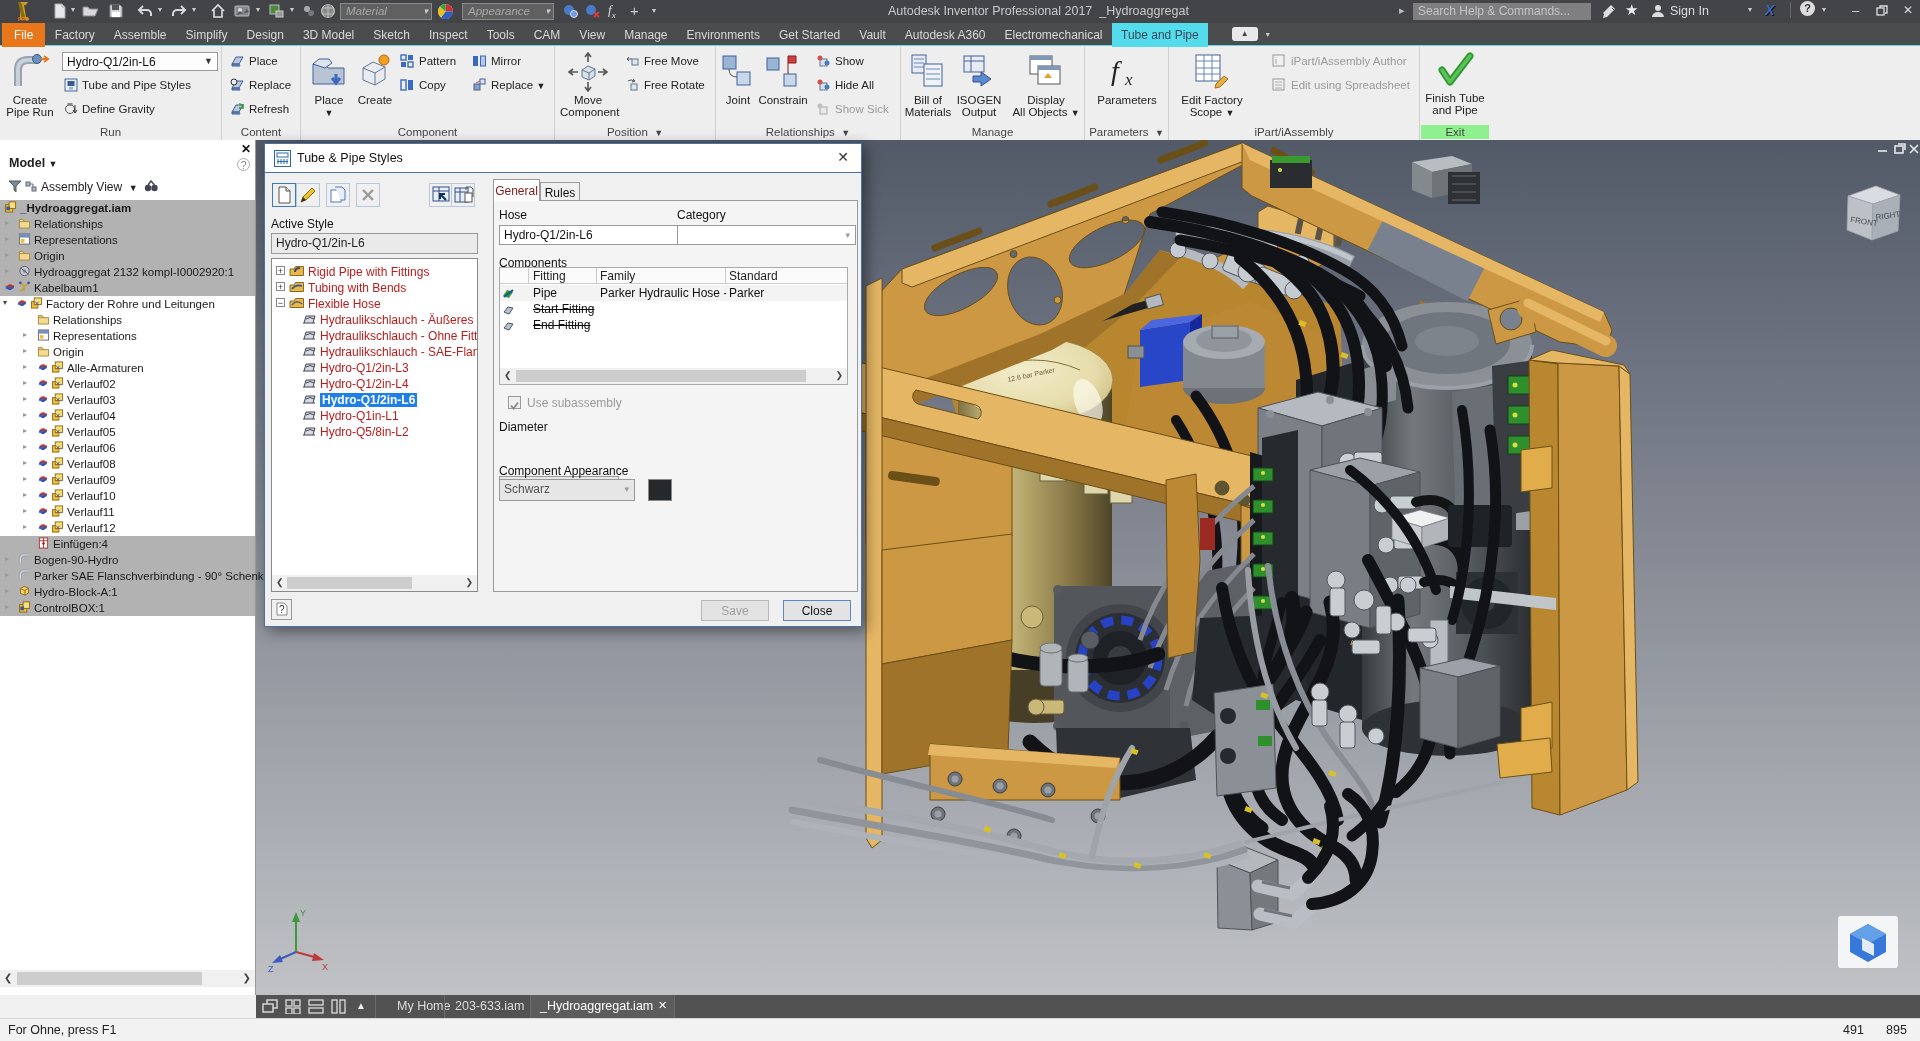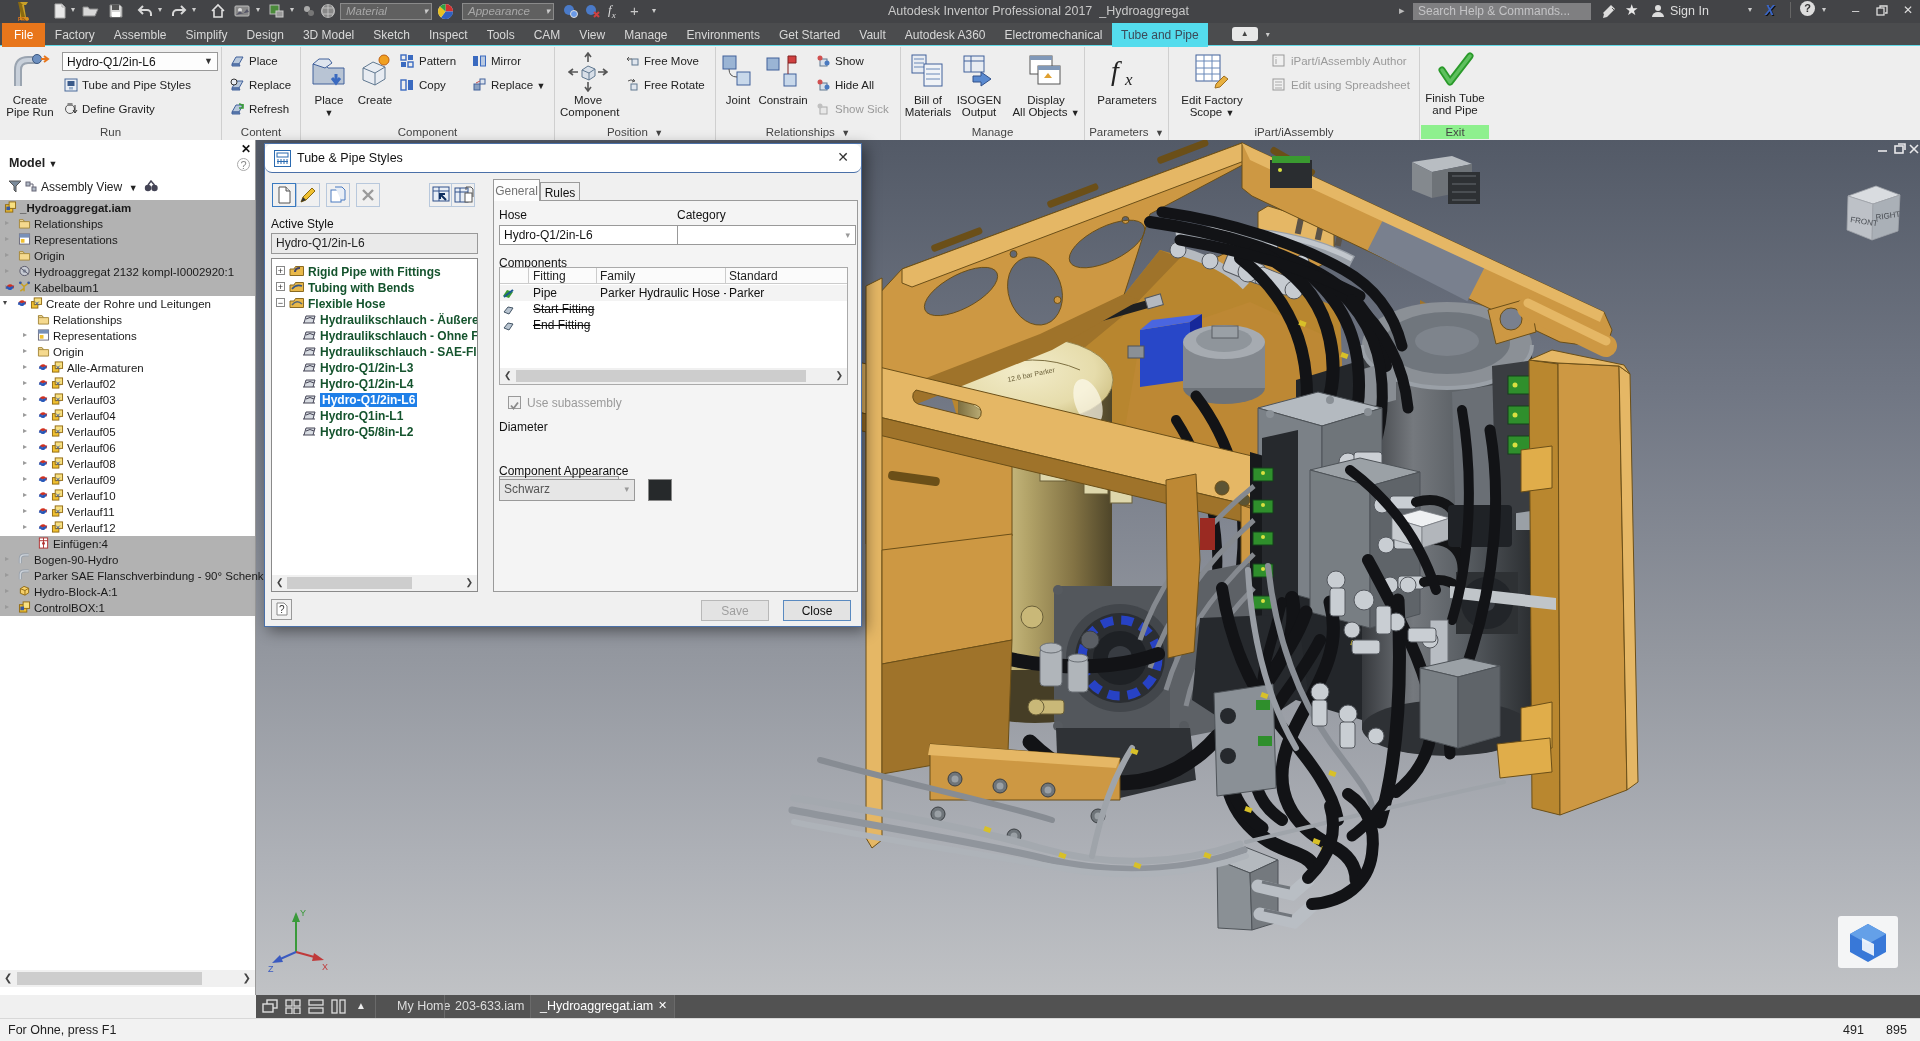--- a/index.html
+++ b/index.html
@@ -31,31 +31,31 @@
 #leftpanel { position:absolute; left:0; top:140px; width:256px; height:855px; background:#fff; border-right:1px solid #9a9a9a; }
 .treerow { position:absolute; left:0; width:255px; height:16px; font-size:11.5px; color:#1a1a1a; white-space:nowrap; }
 .treerow.hl { background:#b2b2b2; }
 .tico { display:inline-block; width:13px; height:12px; vertical-align:-2px; margin-right:3px; }
 
 
 #viewport { position:absolute; left:256px; top:140px; width:1664px; height:855px; overflow:hidden; }
 
 
 #dialog { position:absolute; left:264px; top:143px; width:598px; height:484px; background:#f0f0f0; border:1px solid #4a70a8; box-shadow:4px 4px 14px rgba(0,0,0,0.45); }
-#dlg-title { position:absolute; left:0; top:0; width:100%; height:29px; background:#fff; border-bottom:1px solid #4a70a8;border-radius:7px;}
+#dlg-title { position:absolute; left:0; top:0; width:100%; height:29px; background:#fff; border-bottom:1px solid #4a70a8;}
 #dlg-title .txt { position:absolute; left:32px; top:7px; font-size:12.5px; color:#111; }
 .dbtn { position:absolute; width:24px; height:24px; border:1px solid #b8c8dc; background:#f0f0f0; }
 .field { position:absolute; border:1px solid #999; background:#fff; font-size:12px; color:#111; padding:2px 4px; }
 .dfield { background:#e6e6e6; color:#555; }
 .dlabel { position:absolute; font-size:12px; color:#111; }
 
 .ttr { position:absolute; left:0; width:200px; height:16px; }
 .pm { position:absolute; top:2px; width:9px; height:9px; border:1px solid #888; background:#fff; font-size:9px; line-height:8px; text-align:center; color:#333; }
 .pico { position:absolute; top:1px; width:16px; height:13px; }
-.ttx { position:absolute; top:1px; font-size:12px; color:#14532d; white-space:nowrap;font-weight:bold; }
+.ttx { position:absolute; top:1px; font-size:12px; color:#b91c1c; white-space:nowrap; }
 .ttx.sel { background:#1e7fe8; color:#fff; font-weight:bold; padding:0 2px; }
 .th { position:absolute; top:1px; font-size:12px; color:#222; }
 .trow { position:absolute; left:0; width:100%; height:16px; font-size:12px; color:#111; }
 .trow span { top:1px; white-space:nowrap; }
 .fico { position:absolute; left:2px; top:2px; width:14px; height:12px; }
 
 
 #tabbar { position:absolute; left:256px; top:995px; width:1664px; height:23px; background:#525252; color:#ddd; font-size:12.5px; }
 #statusbar { position:absolute; left:0; top:1018px; width:1920px; height:23px; background:#f2f2f2; color:#222; font-size:12.5px; border-top:1px solid #d8d8d8;}
 </style>
@@ -854,21 +854,21 @@
           <span style="position:absolute;left:3px;top:2px;font-size:8px;color:#444;">▾</span>
           <span style="position:absolute;left:16px;top:1px;"><svg class="tico" style="width:12px" viewBox="0 0 13 13">
               <path d="M2.5 7.5 a4 4 0 0 1 7 -2.5 l1.5 -0 -0.5 3 -3 -0.8 1 -1" fill="#d03020"></path>
               <path d="M10.5 5.5 a4 4 0 0 1 -7 2.8 l-1.5 0 0.8 -3 2.8 0.8 -1 1" fill="#2858b8"></path>
             </svg></span>
           <span style="position:absolute;left:30px;top:1px;"><svg class="tico" viewBox="0 0 13 13">
               <rect x="1" y="5" width="7" height="7" fill="#f0c030" stroke="#906810"></rect>
               <rect x="4" y="1" width="8" height="7" fill="#f8e080" stroke="#906810"></rect>
               <path d="M5 9 l4 -4 m-4 0 l4 4" stroke="#3858a0"></path>
             </svg></span>
-          <span style="position:absolute;left:46px;top:2px;">Create der Rohre und Leitungen</span>
+          <span style="position:absolute;left:46px;top:2px;">Factory der Rohre und Leitungen</span>
         </div>
       <div class="treerow" style="top:172px;">
           <span style="position:absolute;left:37px;top:1px;"><svg class="tico" viewBox="0 0 13 13">
               <path d="M1 3 h4 l1.5 2 H12 v7 H1 z" fill="#f5d98e" stroke="#a5883a"></path>
               <path d="M1 3 h4 l1.5 2 H1.2 z" fill="#fdeab2" stroke="#a5883a"></path>
             </svg></span>
           <span style="position:absolute;left:53px;top:2px;">Relationships</span>
         </div>
       <div class="treerow" style="top:188px;">
           <span style="position:absolute;left:23px;top:2px;font-size:8px;color:#999;">▸</span>
@@ -1199,21 +1199,21 @@
           </svg>
           <span class="ttx" style="left:48px;">Hydro-Q5/8in-L2</span>
         </div>
       <div style="position:absolute;left:0;bottom:0;width:205px;height:16px;background:#f0f0f0;">
         <span style="position:absolute;left:4px;top:2px;font-size:9px;color:#444;">❮</span>
         <span style="position:absolute;right:4px;top:2px;font-size:9px;color:#444;">❯</span>
         <div style="position:absolute;left:15px;top:2px;width:125px;height:12px;background:#cdcdcd;"></div>
       </div>
     </div>
 
-    <div style="position:absolute;left:228px;top:35px;width:47px;height:22px;background:#fdfdfd;border:1px solid #9a9a9a;border-bottom:none;z-index:2;font-size:12px;color:#737373;text-align:center;padding-top:4px;">General</div>
+    <div style="position:absolute;left:228px;top:35px;width:47px;height:22px;background:#fdfdfd;border:1px solid #9a9a9a;border-bottom:none;z-index:2;font-size:12px;color:#7f1d1d;text-align:center;padding-top:4px;">General</div>
     <div style="position:absolute;left:275px;top:38px;width:40px;height:19px;background:#f0f0f0;border:1px solid #9a9a9a;border-bottom:none;font-size:12px;color:#111;text-align:center;padding-top:3px;">Rules</div>
     <div style="position:absolute;left:228px;top:56px;width:365px;height:392px;background:#f4f4f4;border:1px solid #9a9a9a;"></div>
     <div class="dlabel" style="left:234px;top:64px;">Hose</div>
     <div class="field" style="left:234px;top:81px;width:190px;height:20px;">Hydro-Q1/2in-L6</div>
     <div class="dlabel" style="left:412px;top:64px;">Category</div>
     <div class="field" style="left:412px;top:81px;width:179px;height:20px;">
         <span style="position:absolute;right:5px;top:4px;font-size:9px;color:#999;">▾</span>
       </div>
     <div class="dlabel" style="left:234px;top:112px;">Components</div>
 

